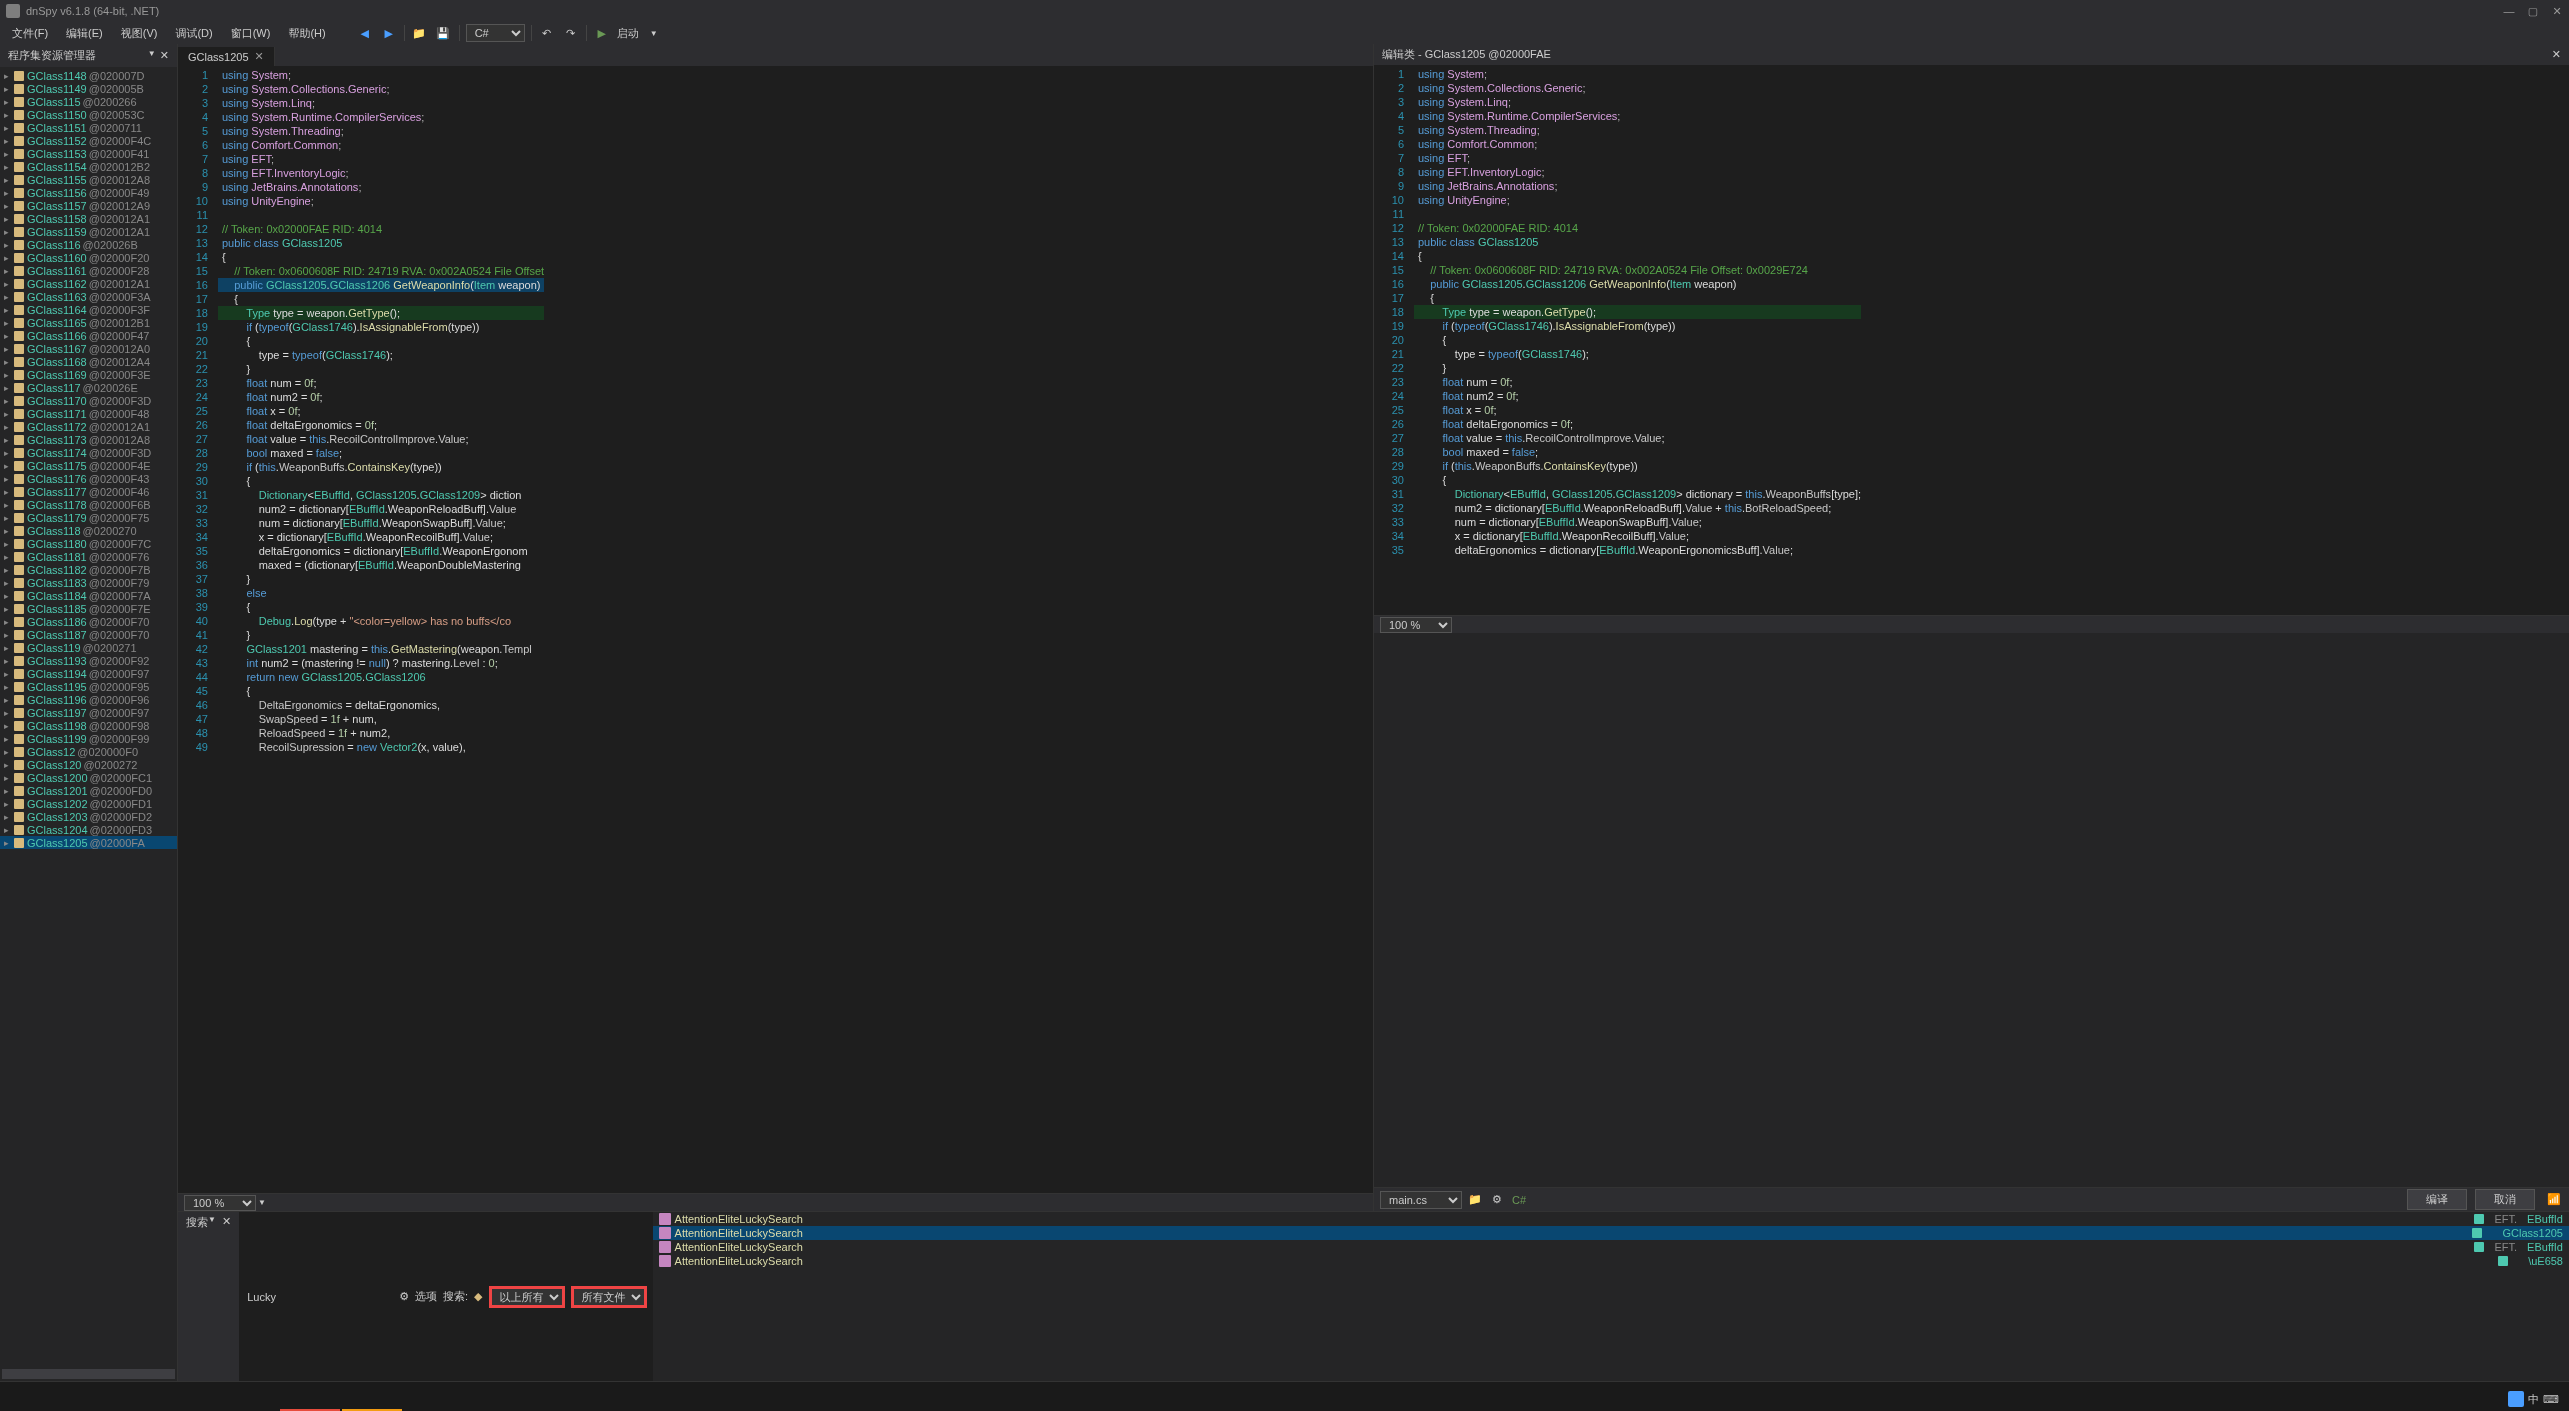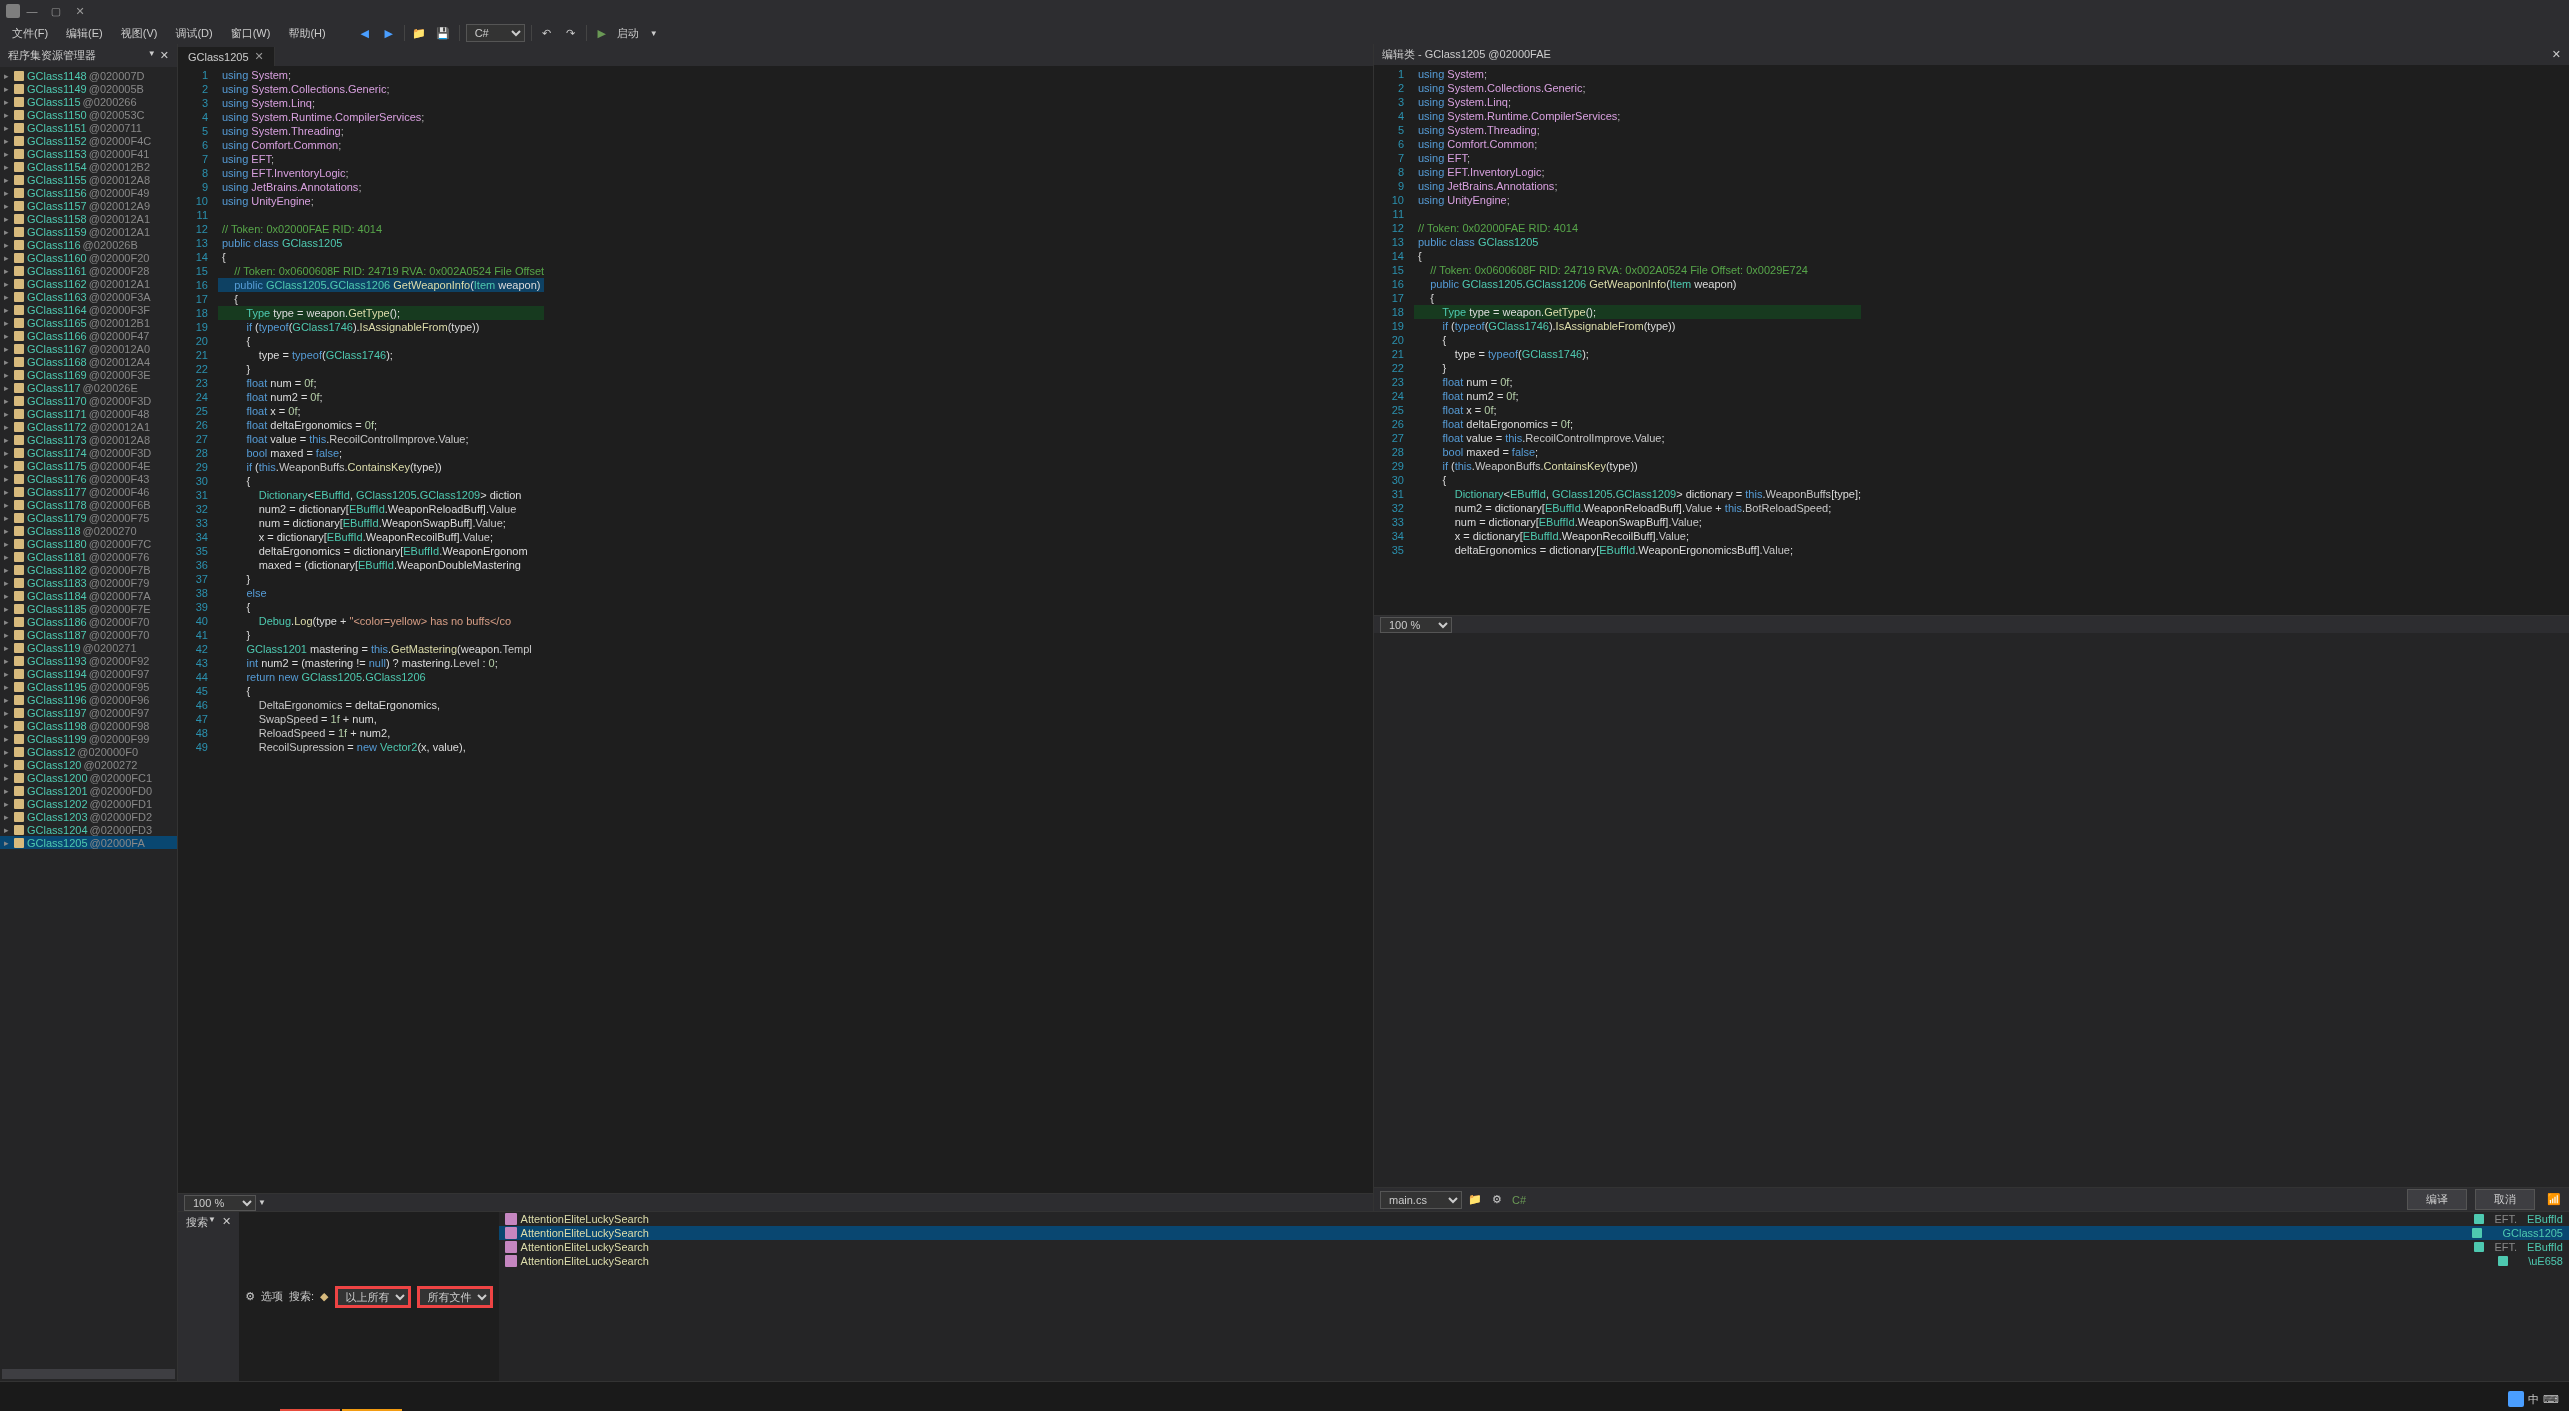--- a/index.html
+++ b/index.html
@@ -78,20 +78,21 @@
 .sr-ns{color:#888}
 .sr-type{color:#4ec9b0}
 .taskbar{height:30px;background:#1a1a1a;border-top:1px solid #333;display:flex;align-items:center}
 .scrollbar-h{height:10px;background:#3e3e42;margin:2px}
 </style>
 </head>
 <body>
 
 <div class="titlebar">
   <span class="titlebar-icon"></span>
+  <span class="titlebar-title">dnSpy v6.1.8 (64-bit, .NET)</span>
   <div class="win-controls">
     <span class="win-btn">—</span>
     <span class="win-btn">▢</span>
     <span class="win-btn">✕</span>
   </div>
 </div>
 
 <div class="menubar">
   <span class="menu-item">文件(F)</span>
   <span class="menu-item">编辑(E)</span>
@@ -624,20 +625,21 @@
 
     <div class="search-panel">
       <div class="search-header">
         <span>搜索</span>
         <div style="display:flex;gap:6px">
           <span style="font-size:8px">▼</span>
           <span>✕</span>
         </div>
       </div>
       <div class="search-input-row">
+        <input class="search-input" value="Lucky" style="">
         <div class="search-opts">
           <span>⚙</span>
           <span>选项</span>
           <span>搜索:</span>
           <span style="color:#d7ba7d">◆</span>
           <select class="search-sel"><option>以上所有</option></select>
           <select class="search-sel"><option>所有文件</option></select>
         </div>
       </div>
       <div class="search-results" id="sresults">

